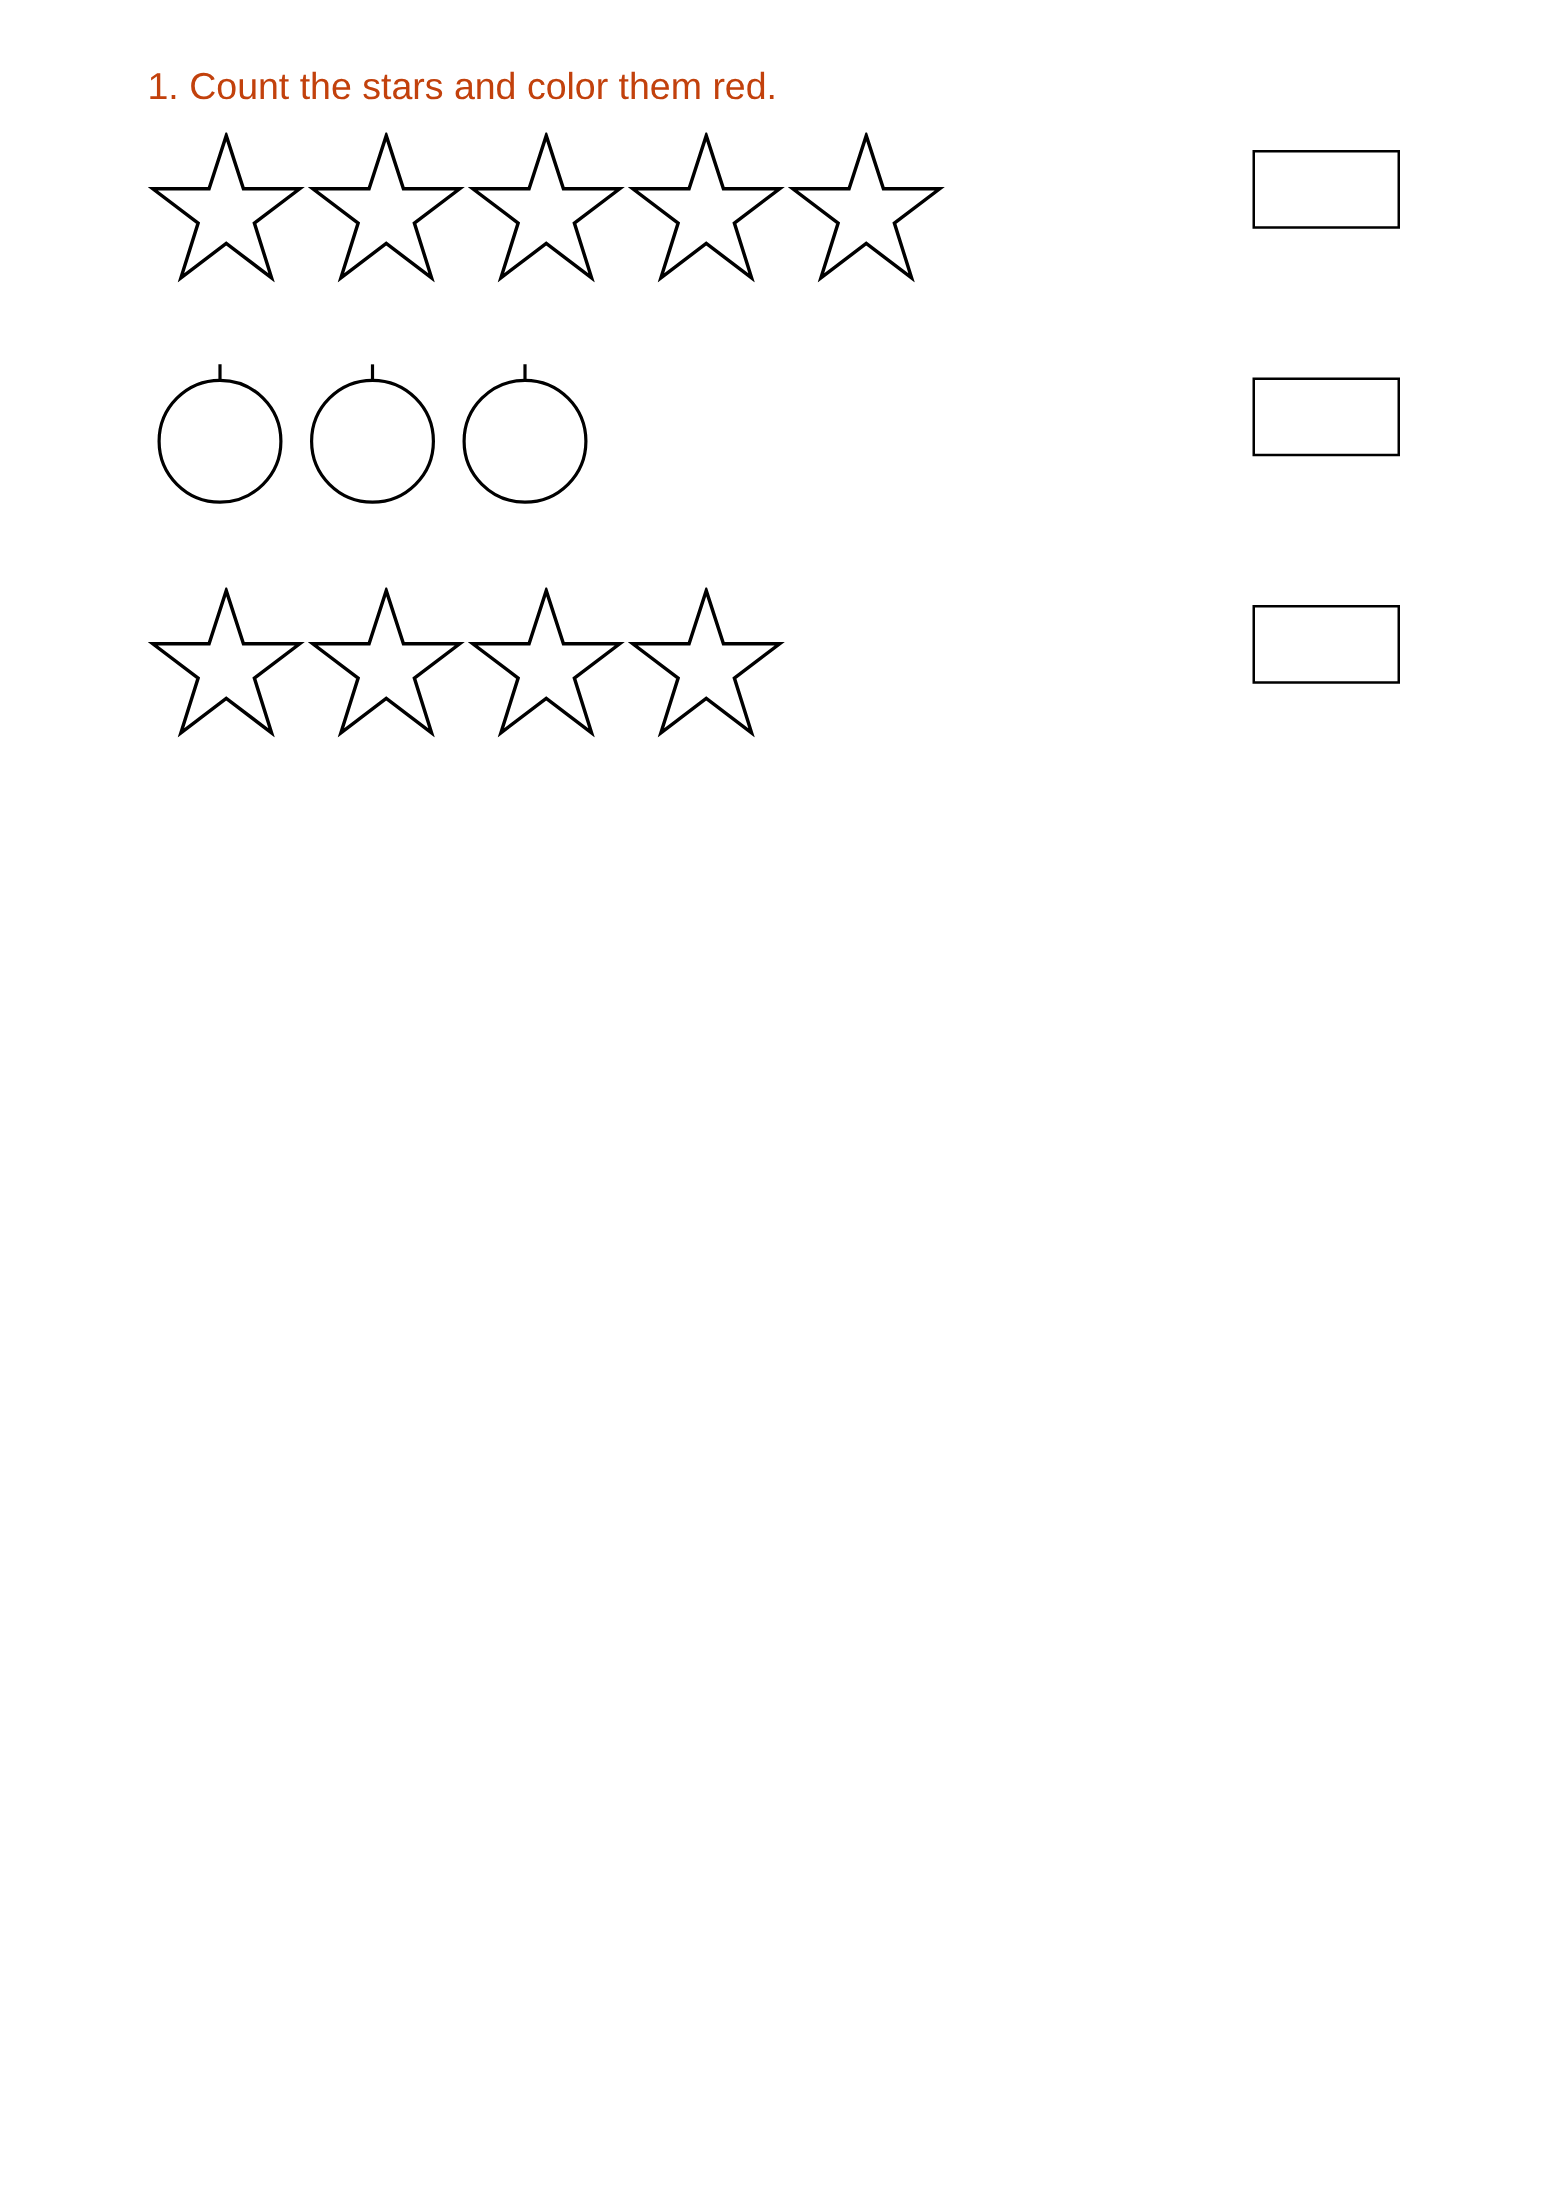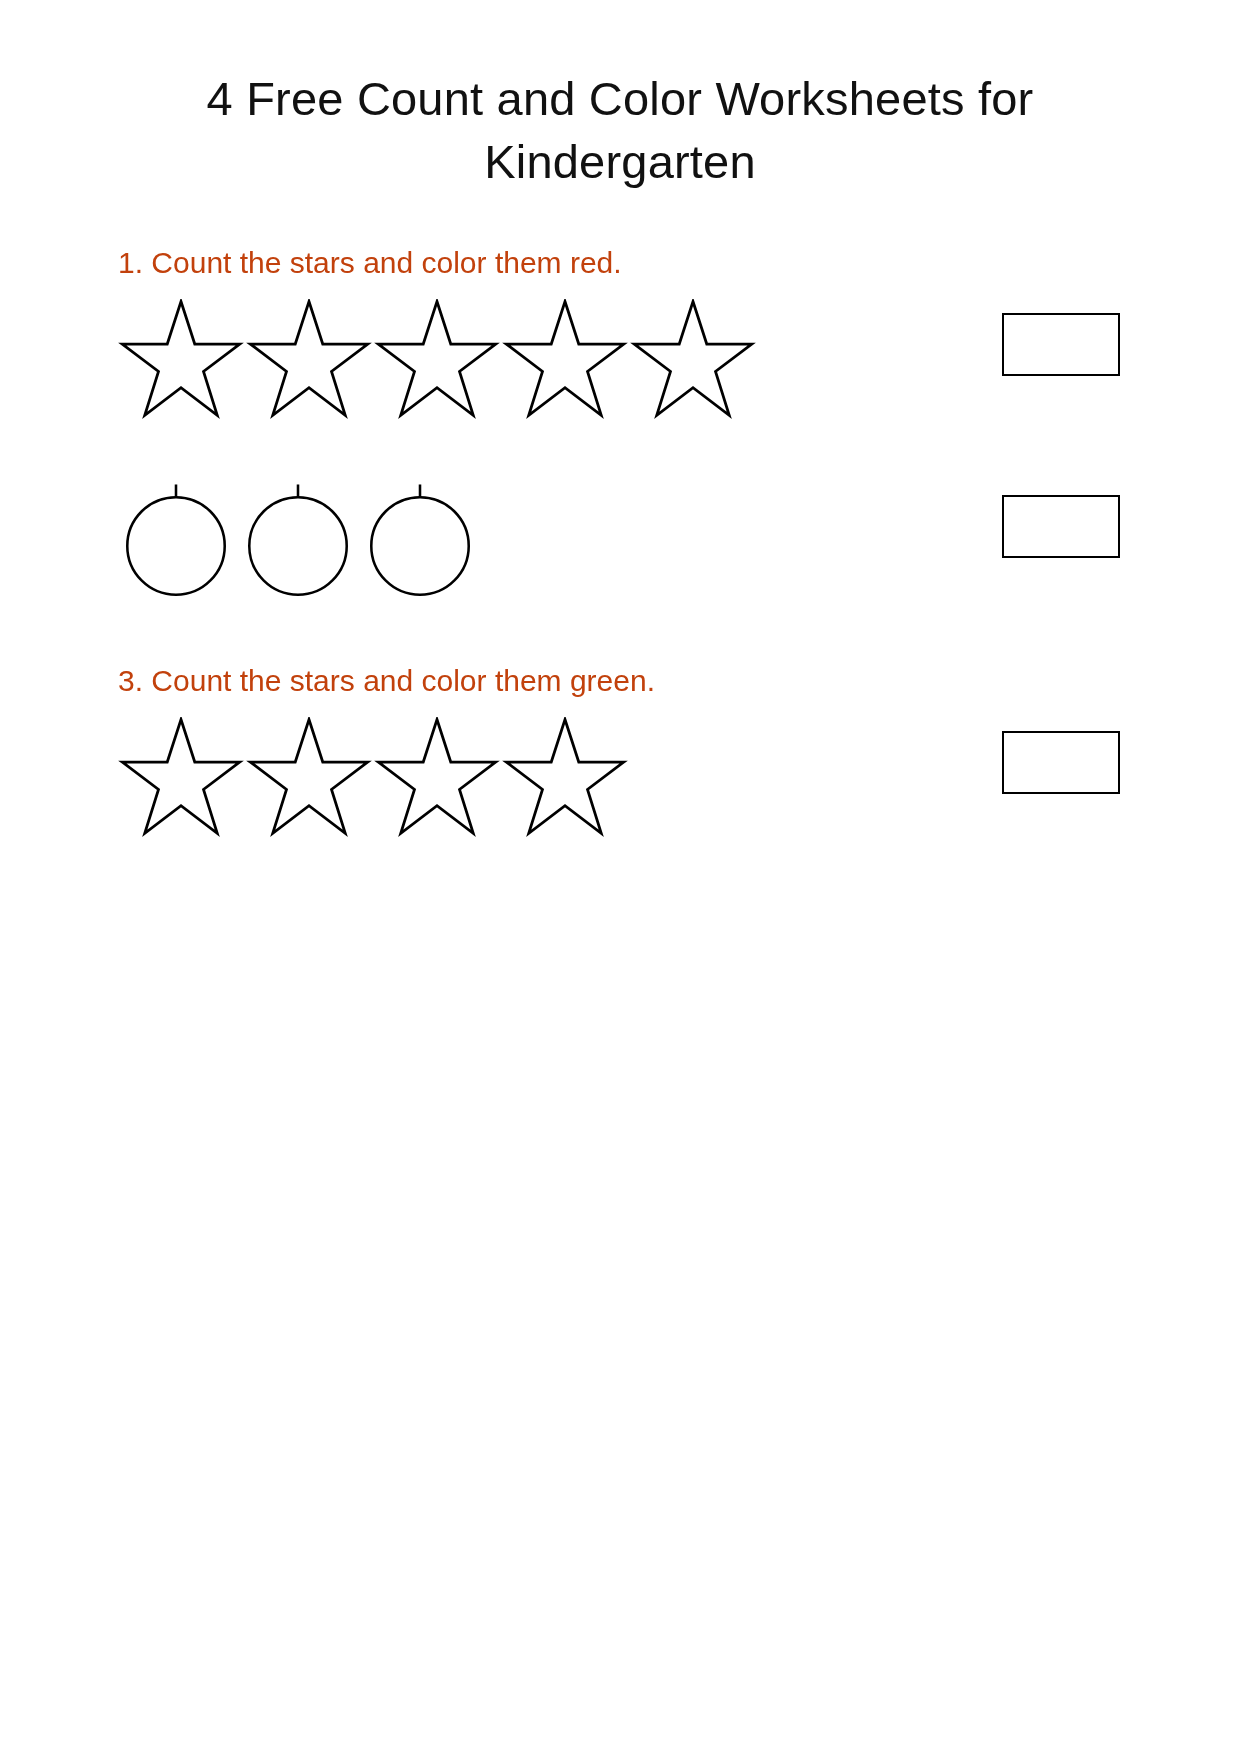--- a/index.html
+++ b/index.html
@@ -79,21 +79,20 @@
   .sp-stars { gap: 2px; }
   .sp-apples { gap: 6px; }
   .sp-circles { gap: 8px; }
   .sp-triangles { gap: 8px; }
 </style>
 </head>
 <body>
 
 <div class="page">
 
-  <h1 class="title">4 Free Count and Color Worksheets for Kindergarten</h1>
 
   <div class="problems">
 
     <div class="problem">
       <p class="prompt">1. Count the stars and color them red.</p>
       <div class="row">
         <div class="shapes sp-stars">
           <span class="shape">
             <svg width="126" height="120" viewBox="0 0 100 96">
                 <polygon points="50,2 61,36 97,36 68,58 79,93 50,71 21,93 32,58 3,36 39,36" fill="none" stroke="#000" stroke-width="2.2"></polygon>
@@ -144,21 +143,20 @@
                 <circle cx="50" cy="56" r="42" fill="none" stroke="#000" stroke-width="2.2"></circle>
                 <line x1="50" y1="14" x2="50" y2="3" stroke="#000" stroke-width="2.2"></line>
               </svg>
           </span>
         </div>
         <div class="answer-box"></div>
       </div>
     </div>
 
     <div class="problem">
-      <p class="prompt">3. Count the stars and color them green.</p>
       <div class="row">
         <div class="shapes sp-stars">
           <span class="shape">
             <svg width="126" height="120" viewBox="0 0 100 96">
                 <polygon points="50,2 61,36 97,36 68,58 79,93 50,71 21,93 32,58 3,36 39,36" fill="none" stroke="#000" stroke-width="2.2"></polygon>
               </svg>
           </span>
           <span class="shape">
             <svg width="126" height="120" viewBox="0 0 100 96">
                 <polygon points="50,2 61,36 97,36 68,58 79,93 50,71 21,93 32,58 3,36 39,36" fill="none" stroke="#000" stroke-width="2.2"></polygon>

